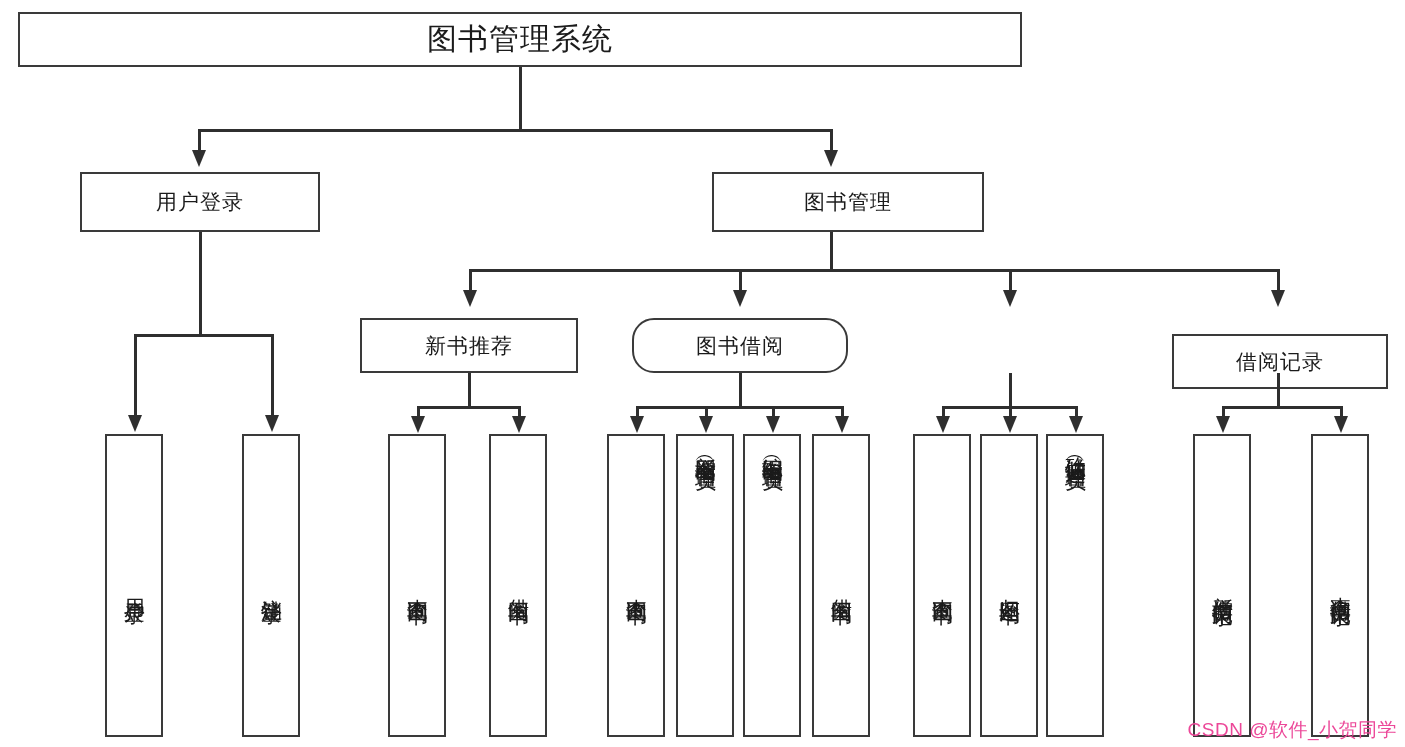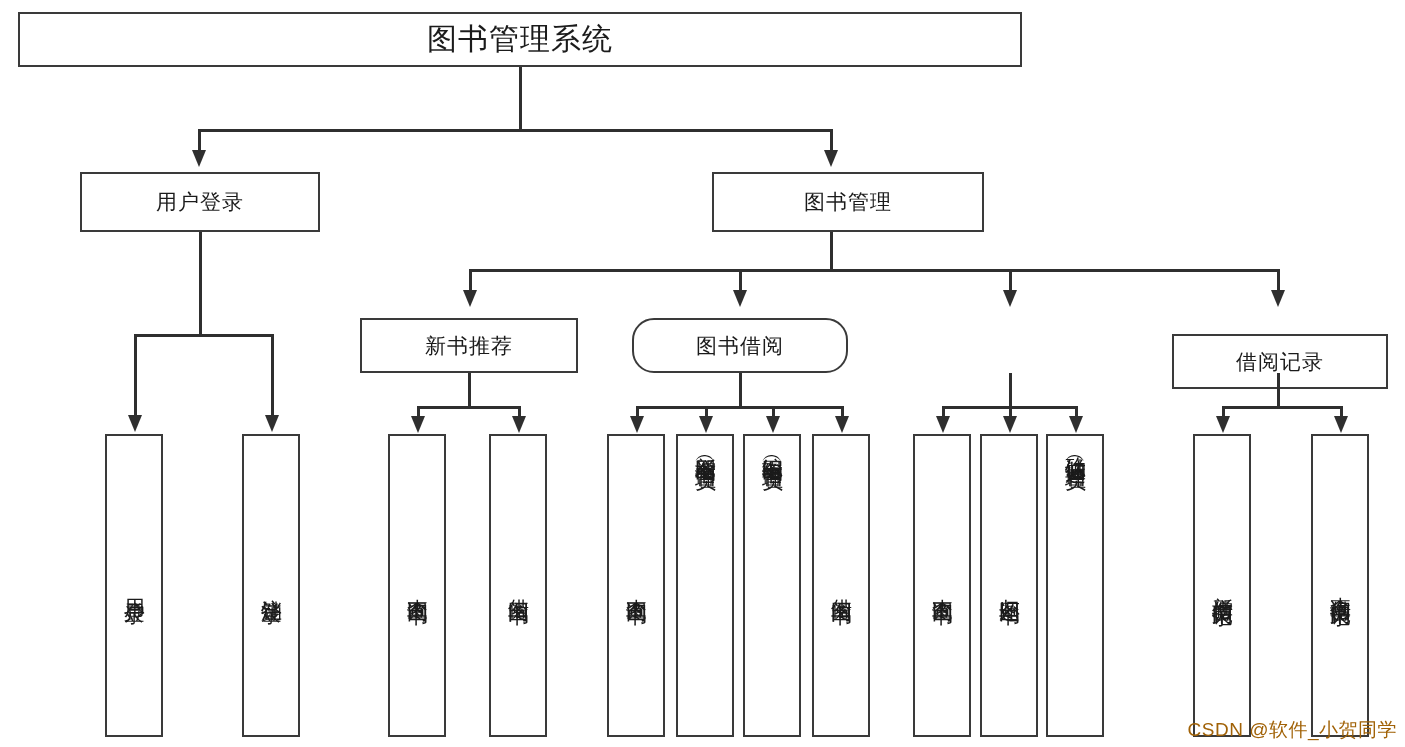--- a/index.html
+++ b/index.html
@@ -80,21 +80,21 @@
     border-left: 7px solid transparent;
     border-right: 7px solid transparent;
     border-top: 17px solid #2f2f2f;
   }
   
   #watermark {
     position: absolute;
     right: 8px;
     bottom: 4px;
     font-size: 19px;
-    color: #a16207;
+    color: #ec4899;
     letter-spacing: 0.5px;
     white-space: nowrap;
   }
 </style>
 </head>
 <body>
 
 <div id="canvas">
 
   <div class="node root" style="left:18px; top:12px; width:1004px; height:55px;">

